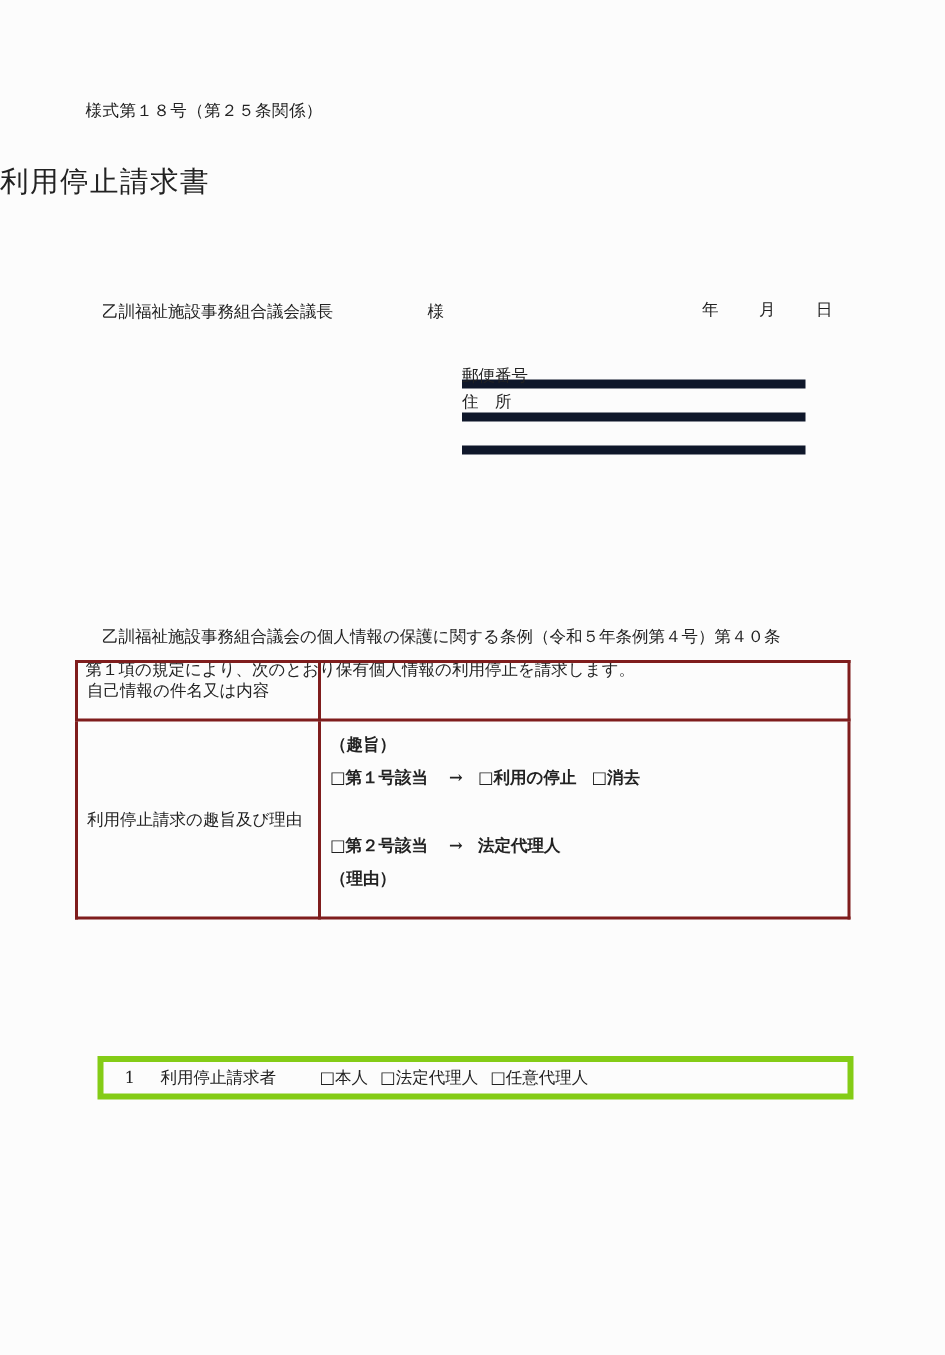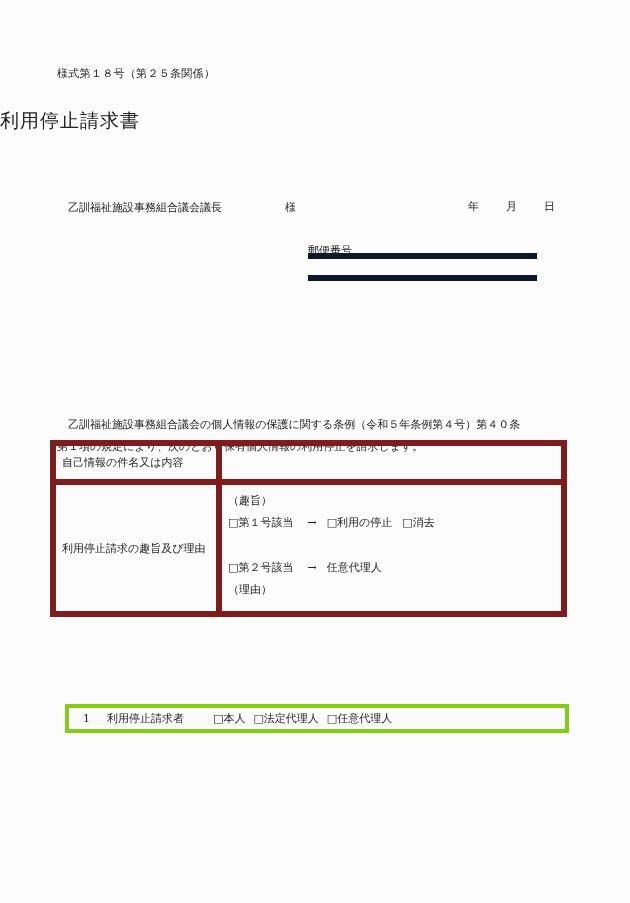--- a/index.html
+++ b/index.html
@@ -52,29 +52,29 @@
 
     .req-table {
       position: absolute;
       left: 50px;
       top: 440px;
       width: 517px;
       border-collapse: collapse;
       font-size: 11px;
     }
     .req-table td {
-      border: 6px solid #7f1d1d;
+      border: 2px solid #7f1d1d;
       vertical-align: middle;
       padding: 0 6px;
     }
     .req-table td.label { width: 148px; }
     .row1 { height: 39px; }
     .row2 { height: 68px; }
     .row3 { height: 132px; }
-    .reason-cell { vertical-align: top !important; padding: 5px 6px 0 6px !important; }
+    .reason-cell { vertical-align: top !important; padding: 5px 6px 0 6px !important; font-weight: bold; }
     .reason-line { height: 22px; line-height: 22px; }
     .reason-gap { height: 23px; }
     .cb { display: inline-block; }
     .arrow { display: inline-block; margin: 0 10px 0 14px; }
     .opt-gap { display: inline-block; width: 10px; }
 
     .requester-box {
       position: absolute;
       left: 65px;
       top: 704px;
@@ -101,20 +101,23 @@
   <span class="date-year">年</span><span class="date-month">月</span><span class="date-day">日</span>
 </div>
 
 <div class="abs addressee">乙訓福祉施設事務組合議会議長</div>
 <div class="abs addressee-sama">様</div>
 
 <div class="abs applicant-block">
   <div class="app-line l1">
     <span>郵便番号</span>
   </div>
+  <div class="app-line l2">
+    <span>住　所</span>
+  </div>
   <div class="app-line l3"></div>
 </div>
 
 <div class="abs body-text">
   <div class="indent">乙訓福祉施設事務組合議会の個人情報の保護に関する条例（令和５年条例第４号）第４０条</div>
   <div>第１項の規定により、次のとおり保有個人情報の利用停止を請求します。</div>
 </div>
 
 <table class="req-table">
   <tbody>
@@ -124,21 +127,21 @@
   </tr>
   <tr class="row3">
     <td class="label">利用停止請求の趣旨及び理由</td>
     <td class="reason-cell">
       <div class="reason-line">（趣旨）</div>
       <div class="reason-line">
         <span class="cb">□</span><span>第１号該当</span><span class="arrow">→</span><span>□利用の停止</span><span class="opt-gap"></span><span>□消去</span>
       </div>
       <div class="reason-gap"></div>
       <div class="reason-line">
-        <span class="cb">□</span><span>第２号該当</span><span class="arrow">→</span><span>任意代理人</span>
+        <span class="cb">□</span><span>第２号該当</span><span class="arrow">→</span><span>法定代理人</span>
       </div>
       <div class="reason-line">（理由）</div>
     </td>
   </tr>
 </tbody>
   </table>
 
 <div class="requester-box">
   <span class="rq-num">1</span><span class="rq-label">利用停止請求者</span><span class="rq-opt">□本人</span><span class="rq-opt">□法定代理人</span><span class="rq-opt">□任意代理人</span>
 </div>

